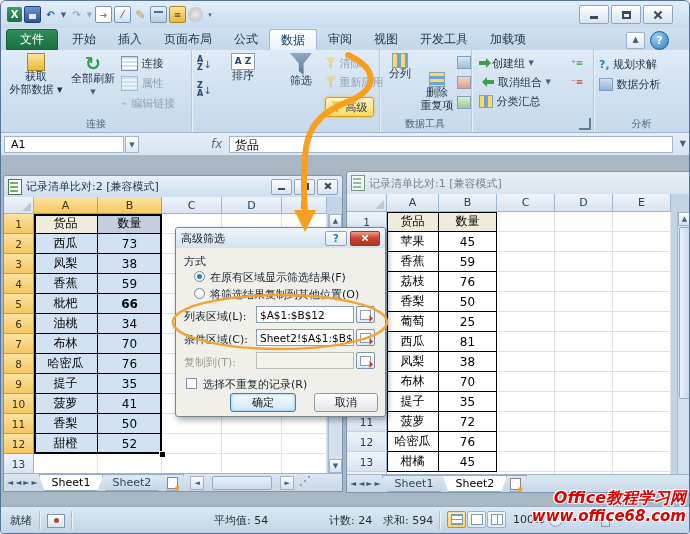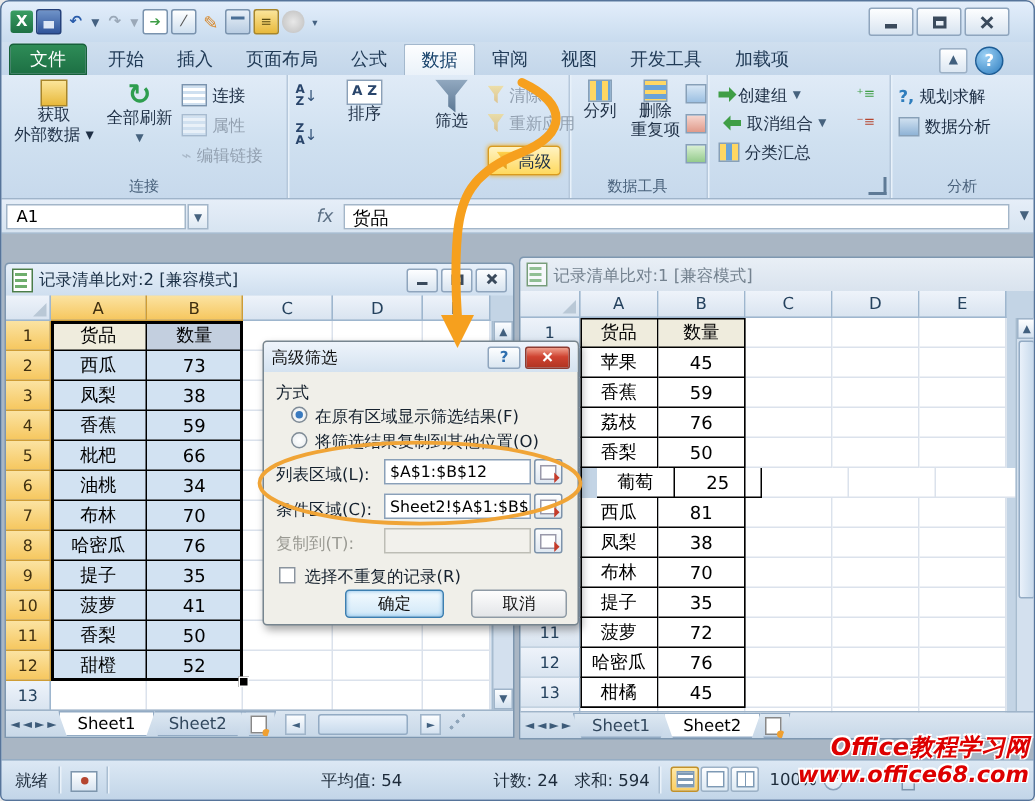--- a/index.html
+++ b/index.html
@@ -217,21 +217,21 @@
       </div>
       <div class="rsmall gray" style="left:134px;top:5px;"><span class="funnel small" style="opacity:.45;"></span>&nbsp;<span>清除</span></div>
       <div class="rsmall gray" style="left:134px;top:24px;"><span class="funnel small" style="opacity:.45;"></span>&nbsp;<span>重新应用</span></div>
       <div class="rsmall adv-hl" style="left:134px;top:47px;"><span class="funnel small"></span>&nbsp;<span>高级</span></div>
     </div>
     <div class="rgroup" style="left:378px;width:92px;">
       <div class="rbig" style="left:4px;width:34px;">
         <span class="minisq"></span>
         <span>分列</span>
       </div>
-      <div class="rbig" style="left:40px;width:36px;">
+      <div class="rbig" style="left:40px;width:36px;margin-top:19px;">
         <span class="minisq" style="background:repeating-linear-gradient(#ffd763 0 3px,#6aa3d8 3px 6px);"></span>
         <span>删除</span>
         <span>重复项</span>
       </div>
       <div class="rsmall" style="left:78px;top:4px;">
           <span class="minisq" style="width:12px;height:11px;background:linear-gradient(#d6e6f5,#9cc0e2);"></span>
         </div>
       <div class="rsmall" style="left:78px;top:24px;">
           <span class="minisq" style="width:12px;height:11px;background:linear-gradient(#f6d6cf,#e09a8a);"></span>
         </div>
@@ -322,21 +322,21 @@
             <div class="rh sel" style="width: 30px;">4</div>
             <div class="cell blk seldata" style="width: 64px;">香蕉</div>
             <div class="cell blk seldata" style="width: 64px;">59</div>
             <div class="cell" style="width: 60px;"></div>
             <div class="cell" style="width: 60px;"></div>
             <div class="cell" style="width: 45px;"></div>
           </div>
           <div class="grow">
             <div class="rh sel" style="width: 30px;">5</div>
             <div class="cell blk seldata" style="width: 64px;">枇杷</div>
-            <div class="cell blk seldata" style="width: 64px;">66</div>
+            <div class="cell blk seldata" style="width: 64px; font-weight: bold;">66</div>
             <div class="cell" style="width: 60px;"></div>
             <div class="cell" style="width: 60px;"></div>
             <div class="cell" style="width: 45px;"></div>
           </div>
           <div class="grow">
             <div class="rh sel" style="width: 30px;">6</div>
             <div class="cell blk seldata" style="width: 64px;">油桃</div>
             <div class="cell blk seldata" style="width: 64px;">34</div>
             <div class="cell" style="width: 60px;"></div>
             <div class="cell" style="width: 60px;"></div>
@@ -482,21 +482,21 @@
           <div class="grow">
             <div class="rh" style="width: 40px;">5</div>
             <div class="cell blk" style="width: 52px;">香梨</div>
             <div class="cell blk" style="width: 58px;">50</div>
             <div class="cell" style="width: 58px;"></div>
             <div class="cell" style="width: 58px;"></div>
             <div class="cell" style="width: 58px;"></div>
           </div>
           <div class="grow">
             <div class="rh" style="width: 40px;">6</div>
-            <div class="cell blk" style="width: 52px; margin-left: 11px;">葡萄</div>
+            <div class="cell blk" style="width: 52px;">葡萄</div>
             <div class="cell blk" style="width: 58px;">25</div>
             <div class="cell" style="width: 58px;"></div>
             <div class="cell" style="width: 58px;"></div>
             <div class="cell" style="width: 58px;"></div>
           </div>
           <div class="grow">
             <div class="rh" style="width: 40px;">7</div>
             <div class="cell blk" style="width: 52px;">西瓜</div>
             <div class="cell blk" style="width: 58px;">81</div>
             <div class="cell" style="width: 58px;"></div>

